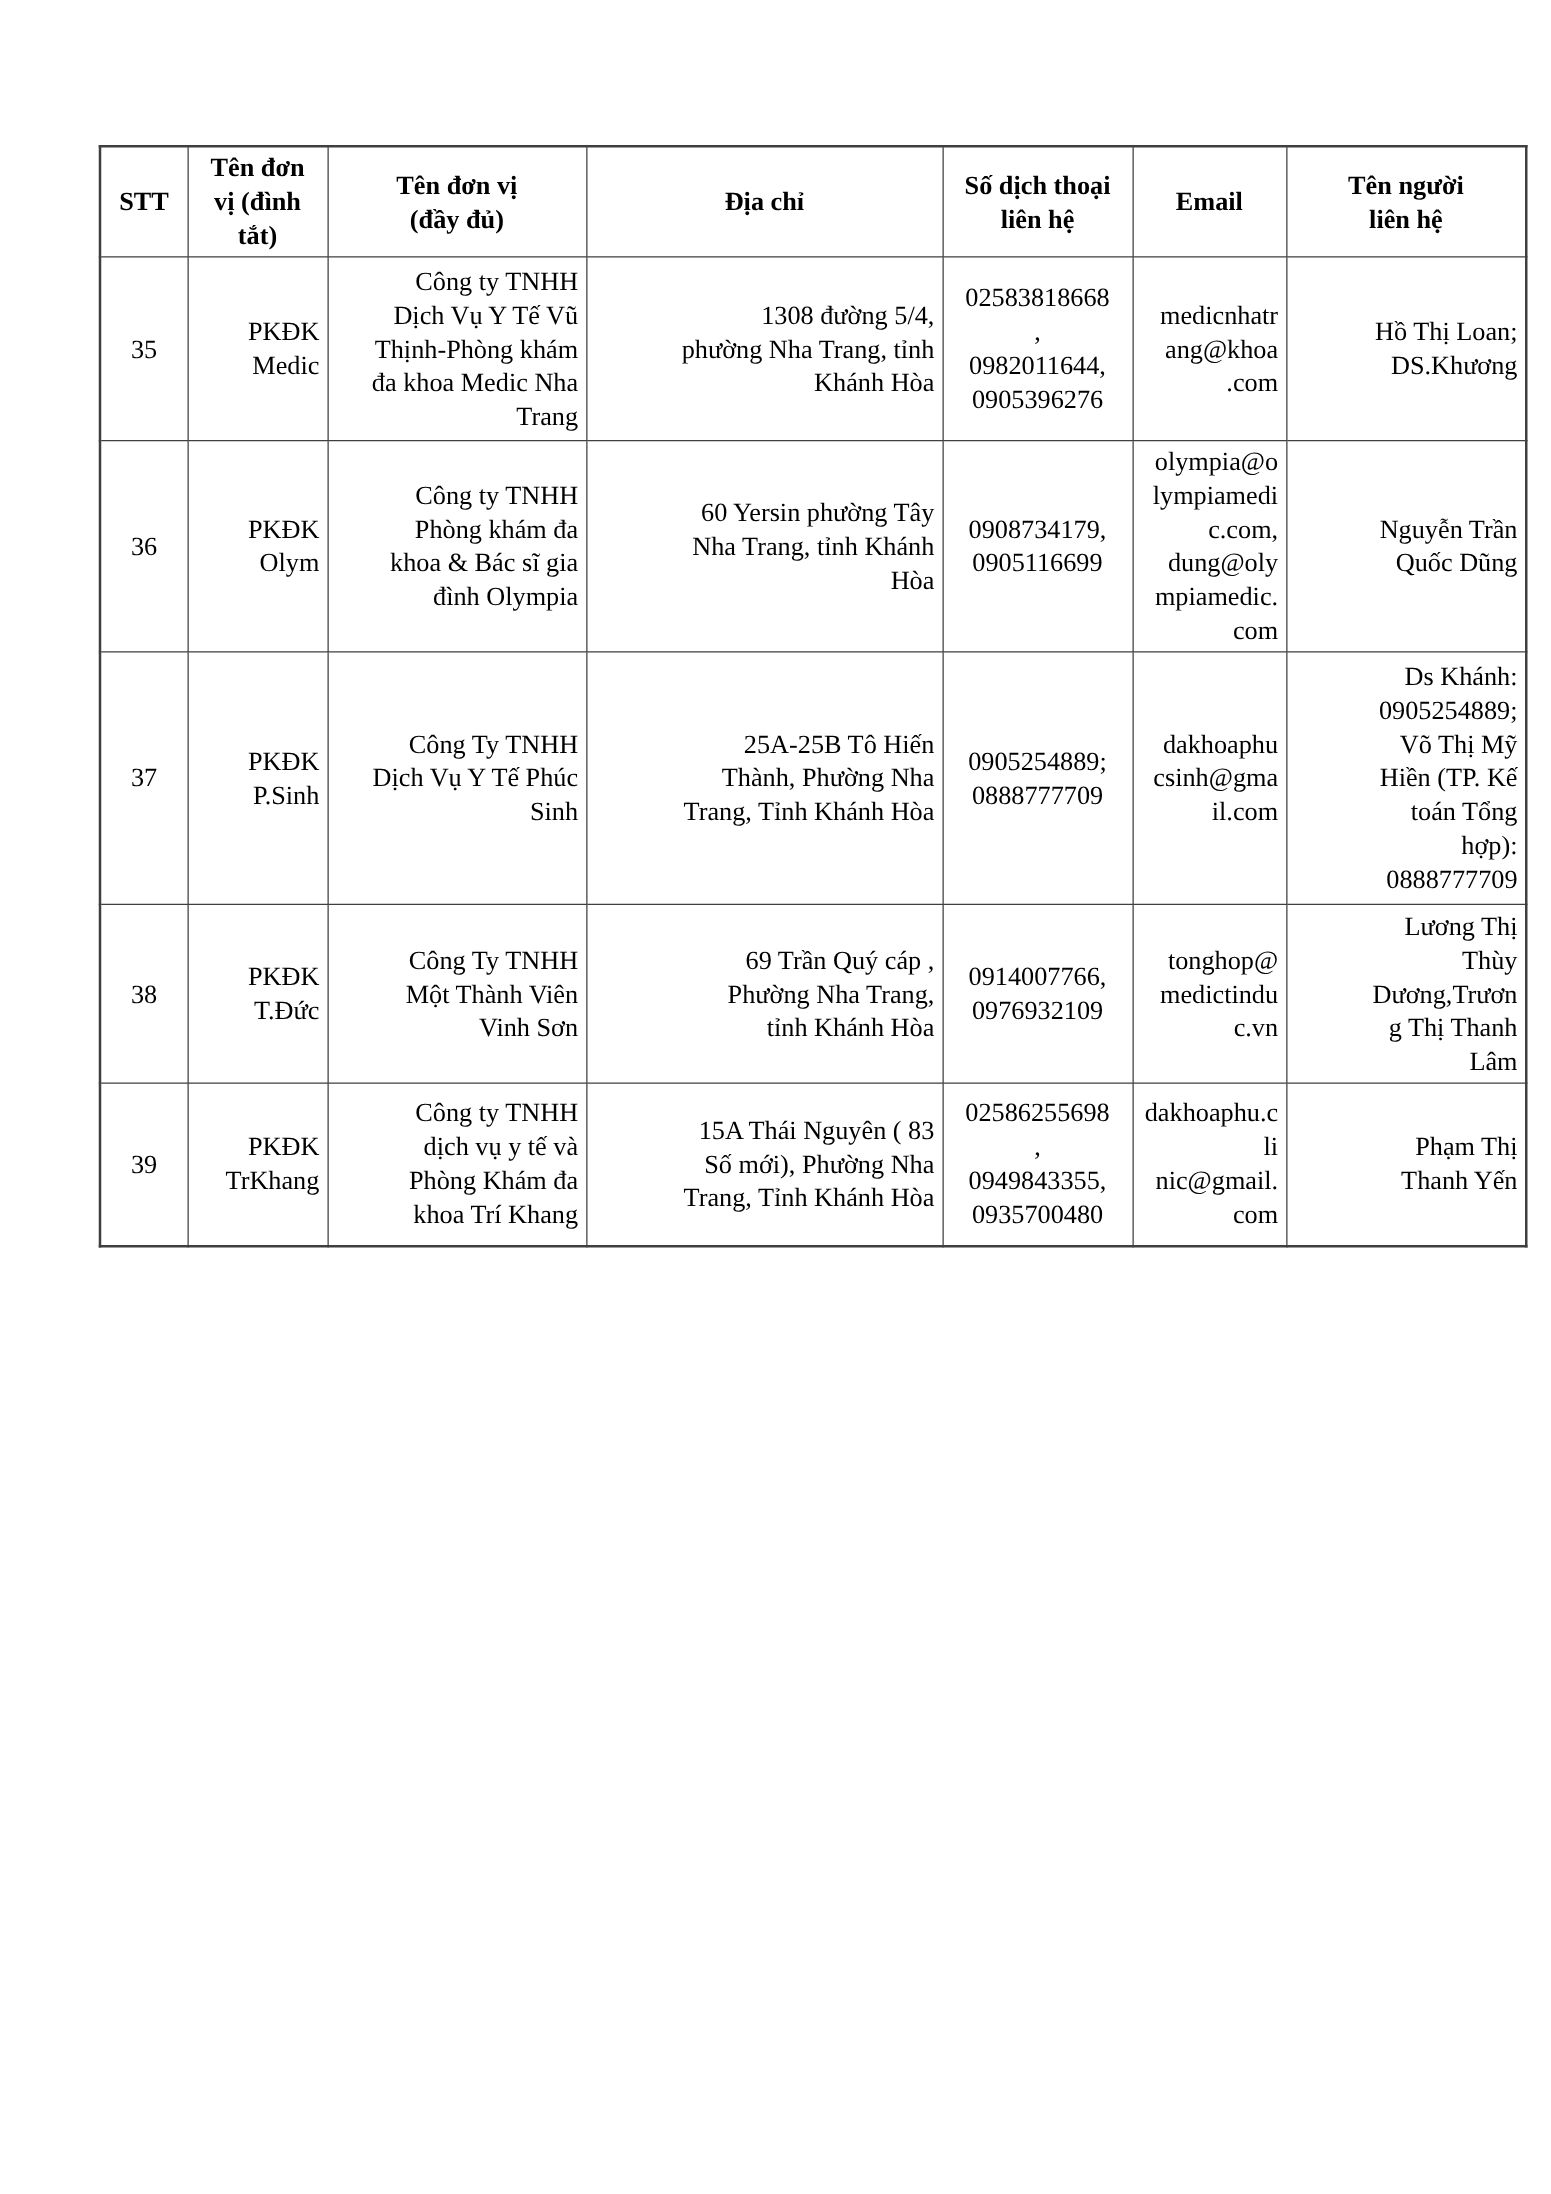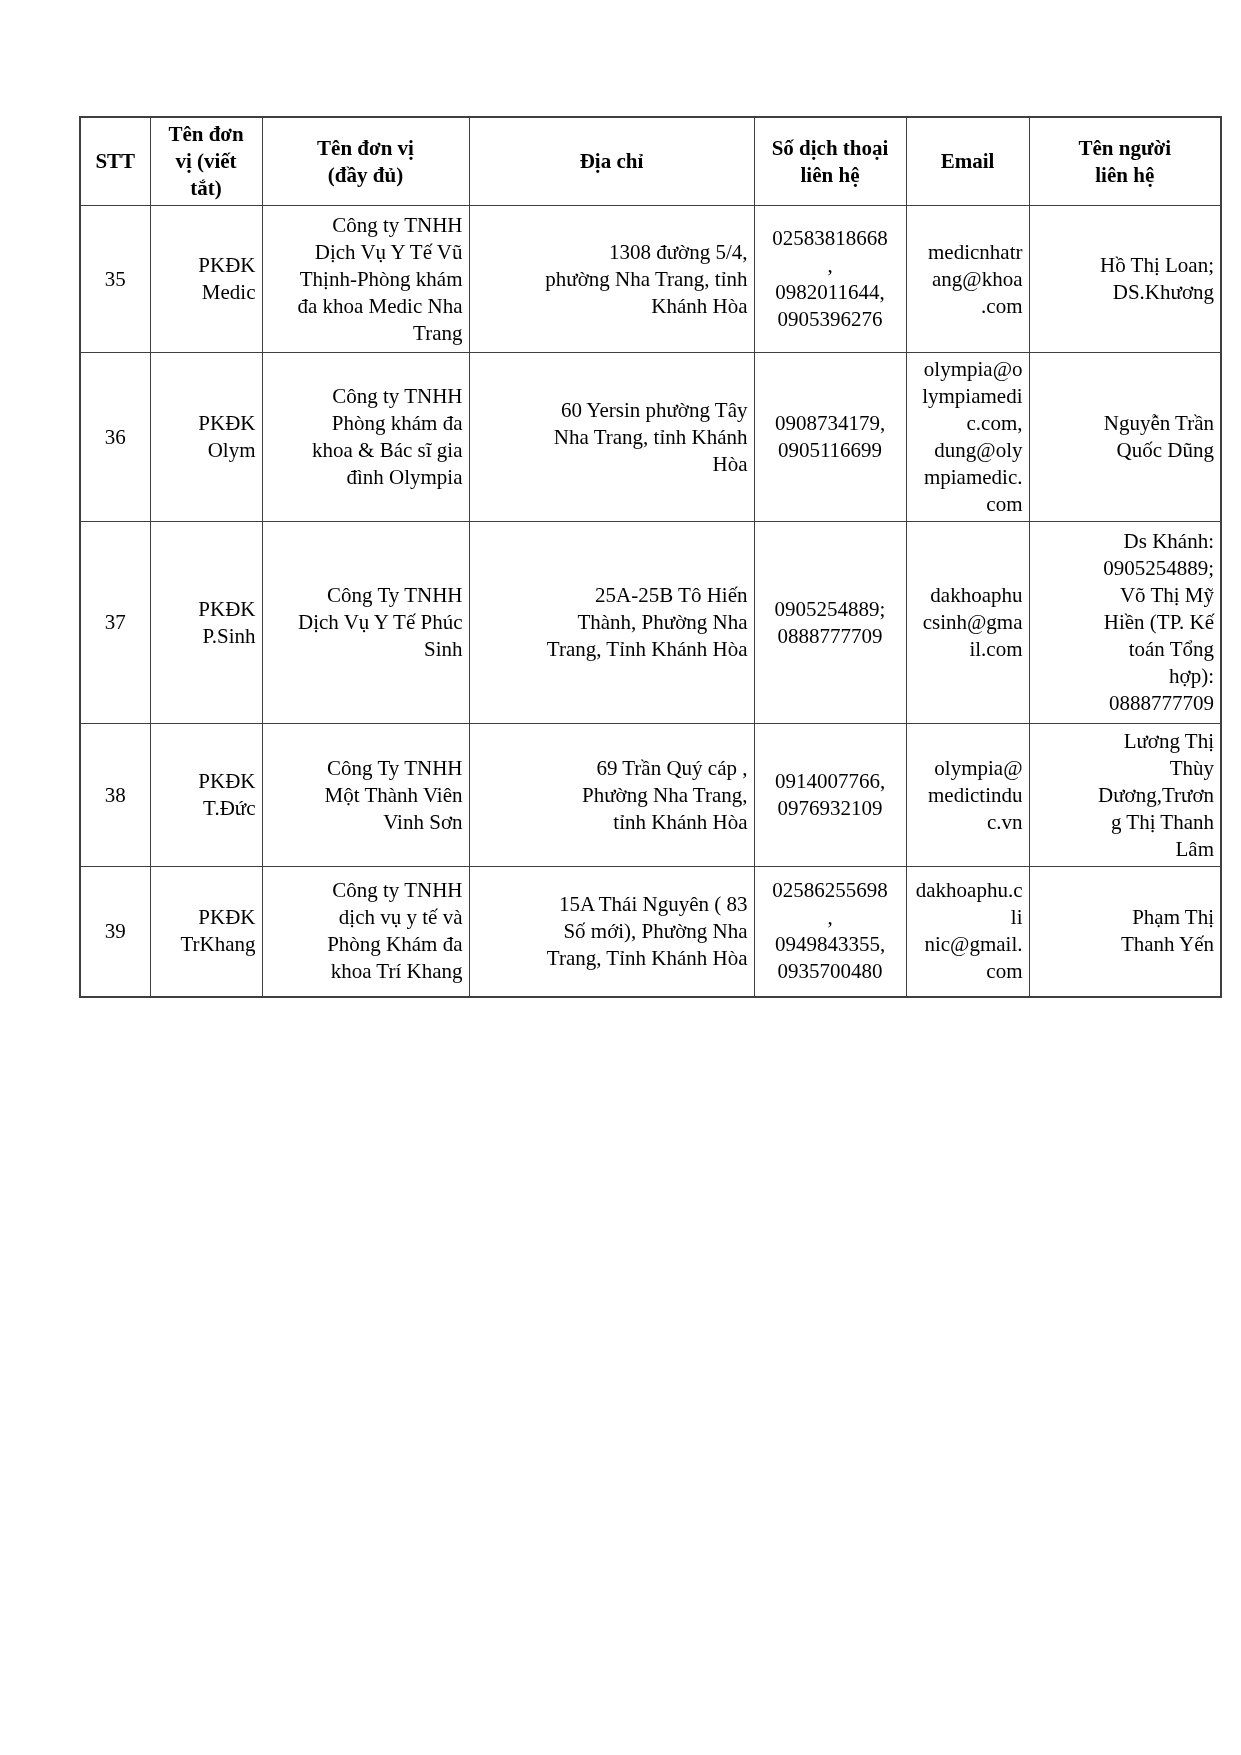--- a/index.html
+++ b/index.html
@@ -64,21 +64,21 @@
       <col style="width:207px">
       <col style="width:285px">
       <col style="width:152px">
       <col style="width:123px">
       <col style="width:192px">
     </colgroup>
     <thead>
       <tr class="hdr">
         <th>STT</th>
         <th>Tên đơn
-vị (viết
+vị (đình
 tắt)</th>
         <th>Tên đơn vị
 (đầy đủ)</th>
         <th>Địa chỉ</th>
         <th>Số dịch thoại
 liên hệ</th>
         <th>Email</th>
         <th>Tên người
 liên hệ</th>
       </tr>
@@ -156,21 +156,21 @@
         <td class="c-short">PKĐK
 T.Đức</td>
         <td class="c-full">Công Ty TNHH
 Một Thành Viên
 Vinh Sơn</td>
         <td class="c-addr">69 Trần Quý cáp ,
 Phường Nha Trang,
 tỉnh Khánh Hòa</td>
         <td class="c-phone">0914007766,
 0976932109</td>
-        <td class="c-email">olympia@
+        <td class="c-email">tonghop@
 medictindu
 c.vn</td>
         <td class="c-contact">Lương Thị
 Thùy
 Dương,Trươn
 g Thị Thanh
 Lâm</td>
       </tr>
       <tr class="row-39">
         <td class="c-stt">39</td>

